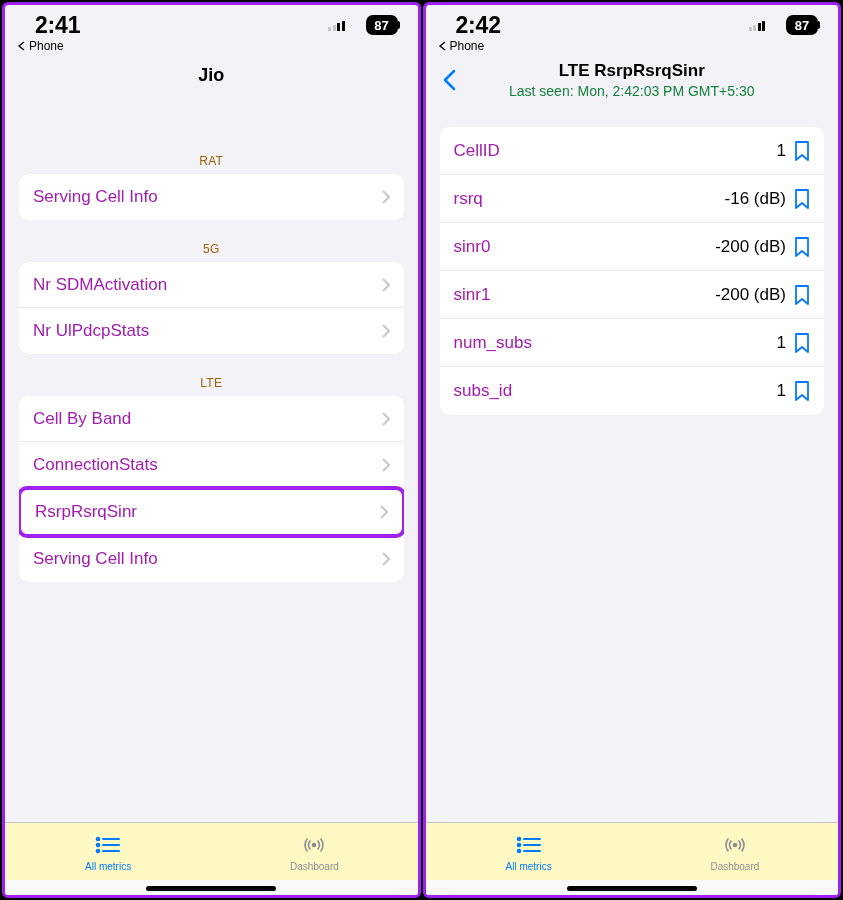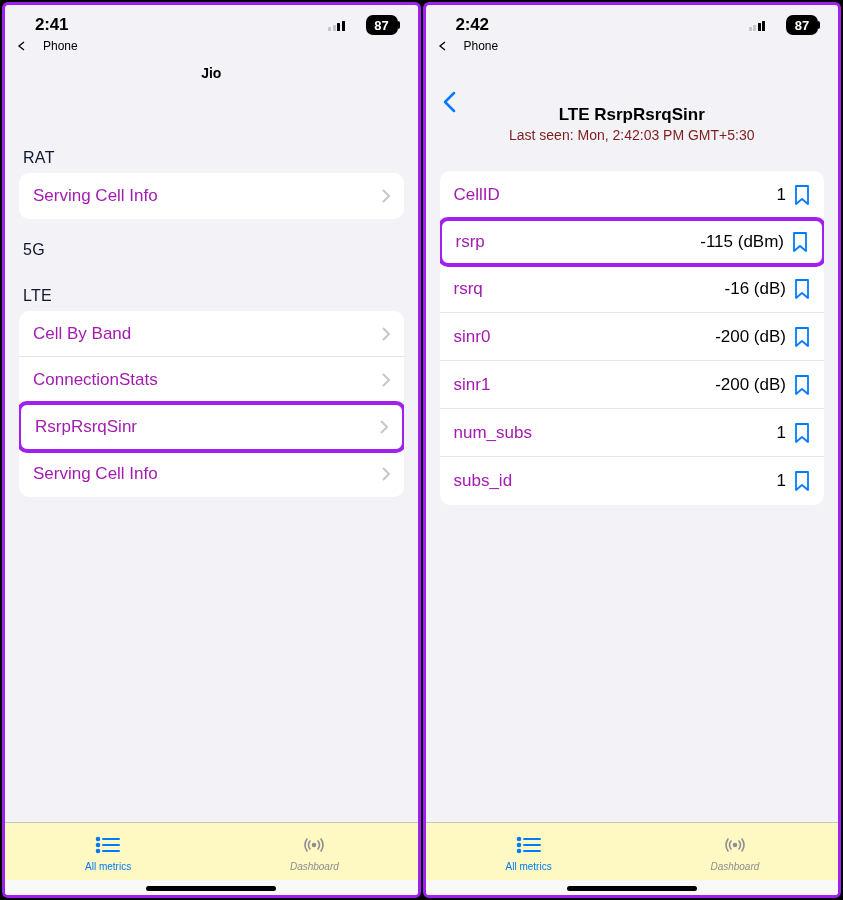--- a/index.html
+++ b/index.html
@@ -26,58 +26,58 @@
   flex-direction: column;
   position: relative;
 }
 .status-bar {
   display: flex;
   justify-content: space-between;
   align-items: center;
   padding: 6px 18px 0 30px;
   height: 34px;
 }
-.time { font-weight: 600; font-size: 17px; letter-spacing: -0.2px; }
+.time { font-weight: 600; font-size: 23px; letter-spacing: -0.2px; }
 .right-icons { display: flex; align-items: center; gap: 21px; }
 .signal {
   display: flex; align-items: flex-end; gap: 1.5px; height: 12px;
 }
 .signal .bar { width: 3px; background: #000; border-radius: 0.5px; }
 .signal .b1 { height: 4px; background: #c7c7cc; }
 .signal .b2 { height: 6px; background: #c7c7cc; }
 .signal .b3 { height: 8px; }
 .signal .b4 { height: 10px; }
 .battery {
   display: flex; align-items: center;
   background: #000; color: #fff;
   border-radius: 7px; padding: 1px 5px;
   font-size: 13px; font-weight: 700;
   height: 20px; min-width: 32px; justify-content: center;
 }
 .battery-tip { width: 2px; height: 8px; background: #000; border-radius: 0 2px 2px 0; margin-left: 0px; }
 .back-phone {
-  display: flex; align-items: center; gap: 16px;
+  display: flex; align-items: center; gap: 2px;
   padding: 0 12px 4px 12px; font-size: 12px;
 }
 .back-phone svg { width: 10px; height: 10px; }
 .page-title {
-  text-align: center; font-size: 14px; font-weight: 600; padding: 8px 0;
+  text-align: center; font-size: 18px; font-weight: 600; padding: 8px 0;
 }
 .page-title-row {
   display: flex; align-items: center; padding: 4px 10px 0 10px;
 }
 .back-chevron { width: 28px; height: 28px; display: flex; align-items: center; justify-content: center; }
 .back-chevron svg { width: 16px; height: 22px; }
 .title-block { flex: 1; text-align: center; padding-right: 28px; }
-.title-block .main { font-size: 17px; font-weight: 600; margin-top: 44px; }
-.title-block .sub { font-size: 14px; color: #7f1d1d; margin-top: 2px; }
+.title-block .main { font-size: 17px; font-weight: 600; }
+.title-block .sub { font-size: 14px; color: #15803d; margin-top: 2px; }
 .content { flex: 1; overflow-y: hidden; padding: 0 14px; }
 .section-header {
-  font-size: 16px; color: #0f172a; text-transform: uppercase;
-  padding: 22px 4px 6px 4px; letter-spacing: 0.3px;
+  font-size: 12px; color: #a16207; text-transform: uppercase;
+  padding: 22px 4px 6px 4px; letter-spacing: 0.3px; text-align: center;
 }
 .list {
   background: #fff; border-radius: 10px; overflow: hidden;
 }
 .list-item {
   display: flex; align-items: center; justify-content: space-between;
   padding: 12px 14px; border-bottom: 1px solid #e5e5ea;
   font-size: 17px; min-height: 46px;
 }
 .list-item:last-child { border-bottom: none; }
@@ -103,21 +103,21 @@
   background: #fef9c3; height: 58px;
 }
 .tab {
   flex: 1; display: flex; flex-direction: column;
   align-items: center; justify-content: center; gap: 2px;
   padding-top: 4px;
 }
 .tab .icon svg { width: 26px; height: 20px; }
 .tab .label { font-size: 10px; font-weight: 500; }
 .tab.active { color: #007aff; }
-.tab.inactive { color: #8e8e93; font-style: italic; }
+.tab.inactive { color: #8e8e93; }
 .home-indicator-wrap { display: flex; justify-content: center; padding: 6px 0 4px 0; background: #f9f9f9; }
 .home-indicator { width: 130px; height: 5px; background: #000; border-radius: 3px; }
 .spacer-38 { height: 38px; }
 </style>
 </head>
 <body>
 
 <div class="container">
 
   <div class="phone">
@@ -153,20 +153,38 @@
           <span class="label">Serving Cell Info</span>
           <span class="chev">
               <svg viewBox="0 0 8 14">
                 <path d="M1 1 L7 7 L1 13" fill="none" stroke="#c7c7cc" stroke-width="2"></path>
               </svg>
             </span>
         </div>
       </div>
 
       <div class="section-header">5G</div>
+      <div class="list">
+        <div class="list-item">
+          <span class="label">Nr SDMActivation</span>
+          <span class="chev">
+              <svg viewBox="0 0 8 14">
+                <path d="M1 1 L7 7 L1 13" fill="none" stroke="#c7c7cc" stroke-width="2"></path>
+              </svg>
+            </span>
+        </div>
+        <div class="list-item">
+          <span class="label">Nr UlPdcpStats</span>
+          <span class="chev">
+              <svg viewBox="0 0 8 14">
+                <path d="M1 1 L7 7 L1 13" fill="none" stroke="#c7c7cc" stroke-width="2"></path>
+              </svg>
+            </span>
+        </div>
+      </div>
 
       <div class="section-header">LTE</div>
       <div class="list">
         <div class="list-item">
           <span class="label">Cell By Band</span>
           <span class="chev">
               <svg viewBox="0 0 8 14">
                 <path d="M1 1 L7 7 L1 13" fill="none" stroke="#c7c7cc" stroke-width="2"></path>
               </svg>
             </span>
@@ -276,31 +294,20 @@
           <span class="key">CellID</span>
           <span class="right">
             <span class="value">1</span>
             <span class="bookmark">
                 <svg viewBox="0 0 16 20">
                   <path d="M2 1 H14 V19 L8 14 L2 19 Z" fill="none" stroke="#007aff" stroke-width="1.8" stroke-linejoin="round"></path>
                 </svg>
               </span>
           </span>
         </div>
-        <div class="val-row highlight-box">
-          <span class="key">rsrp</span>
-          <span class="right">
-            <span class="value">-115 (dBm)</span>
-            <span class="bookmark">
-                <svg viewBox="0 0 16 20">
-                  <path d="M2 1 H14 V19 L8 14 L2 19 Z" fill="none" stroke="#007aff" stroke-width="1.8" stroke-linejoin="round"></path>
-                </svg>
-              </span>
-          </span>
-        </div>
         <div class="val-row">
           <span class="key">rsrq</span>
           <span class="right">
             <span class="value">-16 (dB)</span>
             <span class="bookmark">
                 <svg viewBox="0 0 16 20">
                   <path d="M2 1 H14 V19 L8 14 L2 19 Z" fill="none" stroke="#007aff" stroke-width="1.8" stroke-linejoin="round"></path>
                 </svg>
               </span>
           </span>

